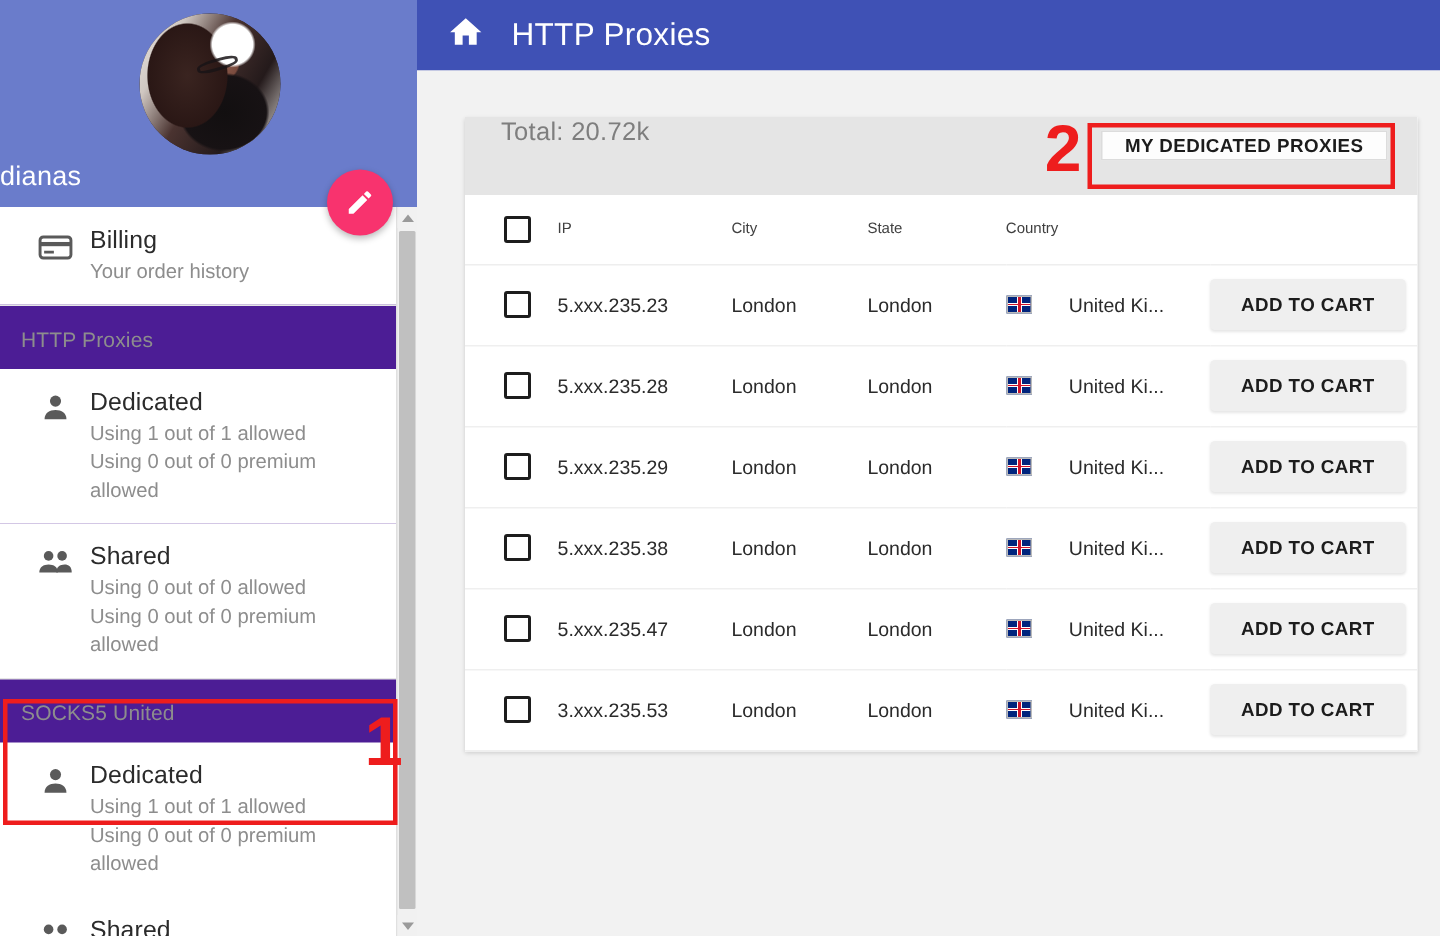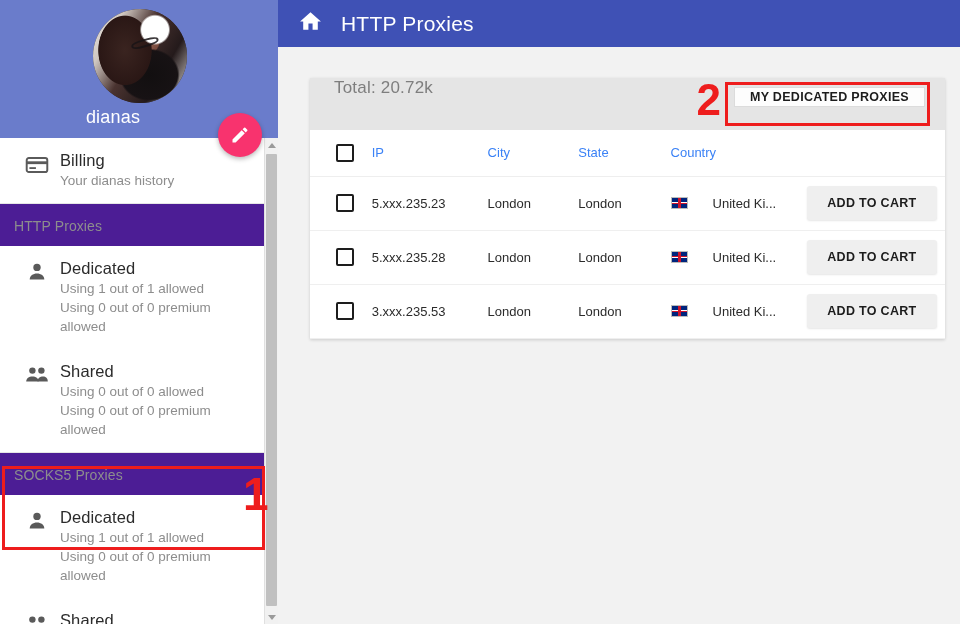--- a/index.html
+++ b/index.html
@@ -37,21 +37,21 @@
   }
   #avatar .glasses {
     position: absolute; left: 40%; top: 32%;
     width: 30%; height: 9%;
     border: 2px solid rgba(25,20,22,.85);
     border-radius: 40%;
     transform: rotate(-16deg);
   }
   #profile-name {
     position: absolute; left: 0; top: 107px; width: 226px;
-    text-align: center; color: #ffffff;
+    text-align: left; color: #ffffff;
     font-size: 18px; letter-spacing: .2px;
   }
   #fab-edit {
     position: absolute; left: 218px; top: 113px;
     width: 44px; height: 44px; border-radius: 50%;
     background: #f8336e; border: none; cursor: pointer;
     box-shadow: 0 2px 5px rgba(0,0,0,.28);
     z-index: 30;
   }
   #fab-edit svg { position: absolute; left: 12px; top: 12px; }
@@ -168,21 +168,21 @@
     border: 3px solid #ee1d1d; pointer-events: none;
   }
   #anno-num-2 {
     position: absolute; right: 224px; top: -5px;
     font-size: 44px; font-weight: bold; color: #ee1d1d;
     line-height: 54px; pointer-events: none;
   }
 
   table#proxy-table { width: 100%; border-collapse: collapse; background: #fff; }
   table#proxy-table th {
-    font-size: 13px; color: #3b82f6; font-weight: normal;
+    font-size: 10px; color: #404040; font-weight: normal;
     text-align: left; height: 46px; padding: 0;
     border-bottom: 1px solid #eeeeee;
   }
   table#proxy-table td {
     font-size: 13px; color: #2b2b2b; height: 54px; padding: 0;
     border-bottom: 1px solid #efefef;
     margin-top: 10px;
   }
   .c-chk  { width: 66px; padding-left: 26px !important; }
   .c-ip   { width: 126px; }
@@ -249,21 +249,21 @@
       <div class="mi">
         <span class="ico">
           <svg width="26" height="26" viewBox="0 0 24 24">
             <rect x="2.5" y="5.5" width="19" height="13" rx="2" fill="none" stroke="#5a5a5a" stroke-width="1.8"></rect>
             <rect x="2.5" y="8.6" width="19" height="2.6" fill="#5a5a5a"></rect>
             <rect x="5" y="14" width="6" height="1.7" fill="#5a5a5a"></rect>
           </svg>
         </span>
         <span class="txt">
           <span class="title" style="display:block">Billing</span>
-          <span class="sub" style="display:block">Your dianas history</span>
+          <span class="sub" style="display:block">Your order history</span>
         </span>
       </div>
 
       <div class="divider"></div>
 
       <div class="section-label">HTTP Proxies</div>
 
       <div class="mi">
         <span class="ico">
           <svg width="24" height="24" viewBox="0 0 24 24">
@@ -289,21 +289,21 @@
         </span>
         <span class="txt">
           <span class="title" style="display:block">Shared</span>
           <span class="sub" style="display:block">Using 0 out of 0 allowed</span>
           <span class="sub" style="display:block">Using 0 out of 0 premium allowed</span>
         </span>
       </div>
 
       <div class="divider"></div>
 
-      <div class="section-label">SOCKS5 Proxies</div>
+      <div class="section-label">SOCKS5 United</div>
 
       <div class="mi">
         <span class="ico">
           <svg width="24" height="24" viewBox="0 0 24 24">
             <circle cx="12" cy="7.4" r="3.7" fill="#5a5a5a"></circle>
             <path d="M4.7 19.5c0-4 3.3-6.1 7.3-6.1s7.3 2.1 7.3 6.1z" fill="#5a5a5a"></path>
           </svg>
         </span>
         <span class="txt">
           <span class="title" style="display:block">Dedicated</span>
@@ -404,20 +404,65 @@
                     <span class="flag"></span>
                     <span>United Ki...</span>
                   </span>
                 </td>
                 <td class="c-act"><button class="btn-cart">ADD TO CART</button></td>
               </tr>
               <tr>
                 <td class="c-chk">
                   <span class="chk"></span>
                 </td>
+                <td class="c-ip">5.xxx.235.29</td>
+                <td class="c-city">London</td>
+                <td class="c-state">London</td>
+                <td class="c-ctry">
+                  <span class="ctry-cell">
+                    <span class="flag"></span>
+                    <span>United Ki...</span>
+                  </span>
+                </td>
+                <td class="c-act"><button class="btn-cart">ADD TO CART</button></td>
+              </tr>
+              <tr>
+                <td class="c-chk">
+                  <span class="chk"></span>
+                </td>
+                <td class="c-ip">5.xxx.235.38</td>
+                <td class="c-city">London</td>
+                <td class="c-state">London</td>
+                <td class="c-ctry">
+                  <span class="ctry-cell">
+                    <span class="flag"></span>
+                    <span>United Ki...</span>
+                  </span>
+                </td>
+                <td class="c-act"><button class="btn-cart">ADD TO CART</button></td>
+              </tr>
+              <tr>
+                <td class="c-chk">
+                  <span class="chk"></span>
+                </td>
+                <td class="c-ip">5.xxx.235.47</td>
+                <td class="c-city">London</td>
+                <td class="c-state">London</td>
+                <td class="c-ctry">
+                  <span class="ctry-cell">
+                    <span class="flag"></span>
+                    <span>United Ki...</span>
+                  </span>
+                </td>
+                <td class="c-act"><button class="btn-cart">ADD TO CART</button></td>
+              </tr>
+              <tr>
+                <td class="c-chk">
+                  <span class="chk"></span>
+                </td>
                 <td class="c-ip">3.xxx.235.53</td>
                 <td class="c-city">London</td>
                 <td class="c-state">London</td>
                 <td class="c-ctry">
                   <span class="ctry-cell">
                     <span class="flag"></span>
                     <span>United Ki...</span>
                   </span>
                 </td>
                 <td class="c-act"><button class="btn-cart">ADD TO CART</button></td>

